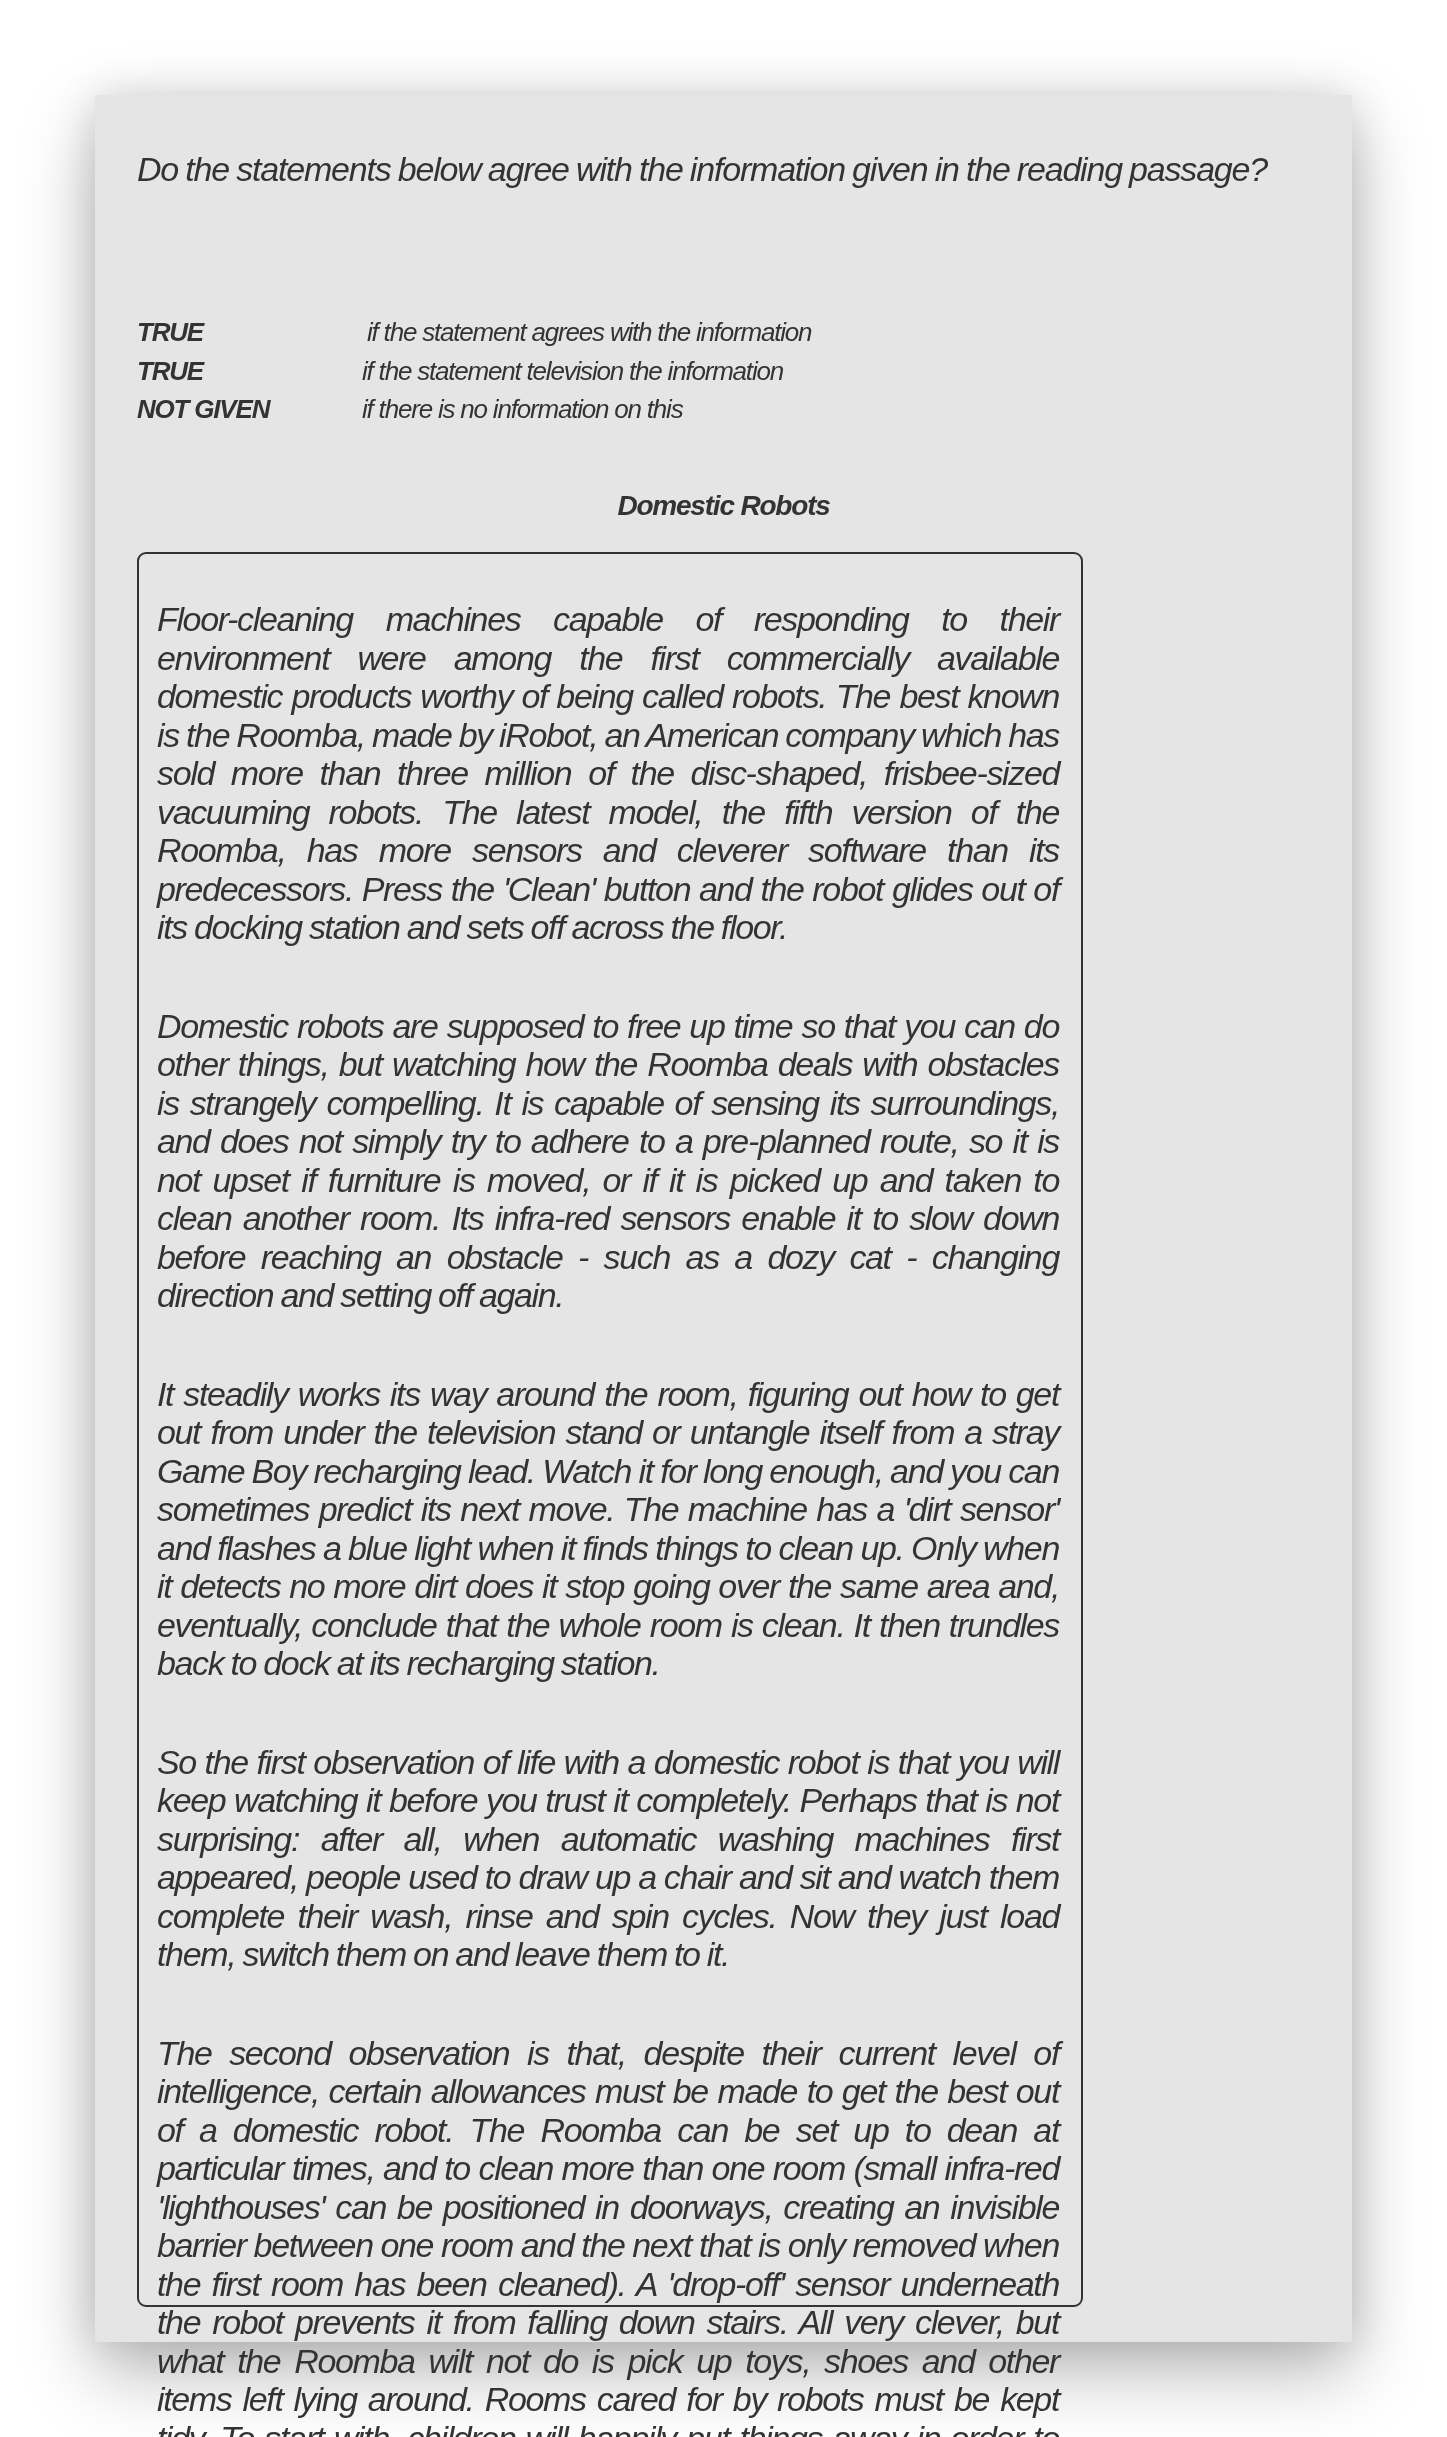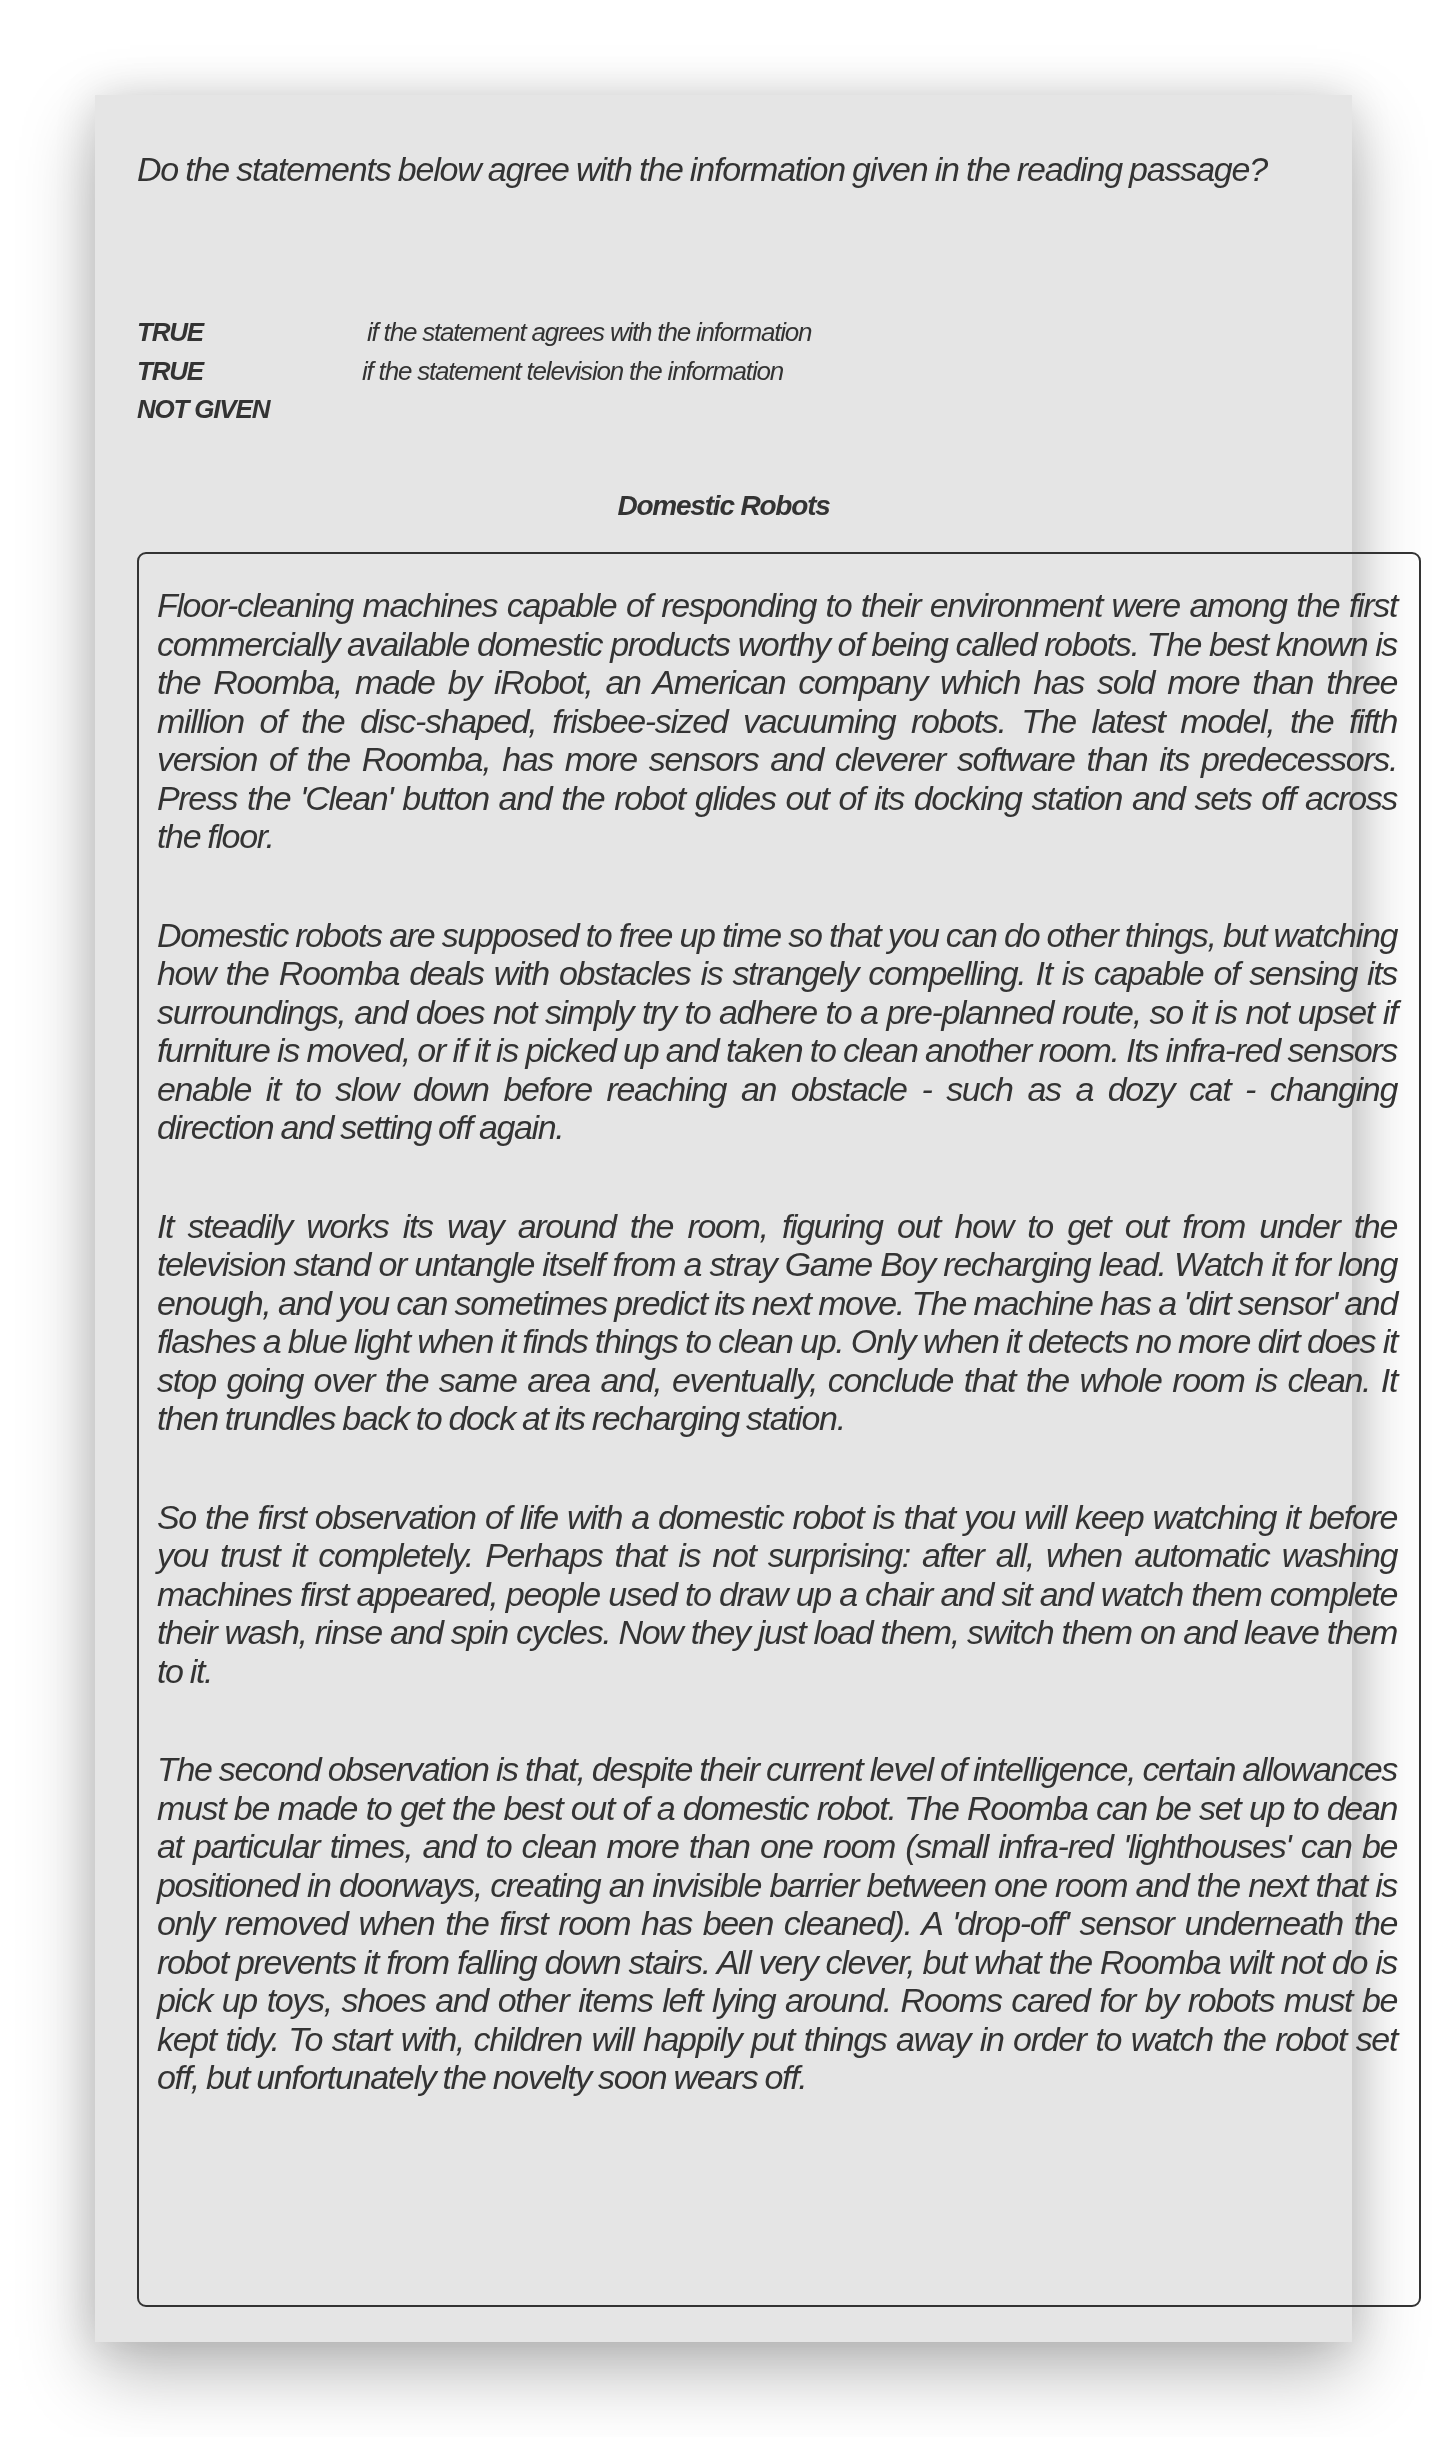--- a/index.html
+++ b/index.html
@@ -62,26 +62,26 @@
     font-weight: bold;
     font-style: italic;
     letter-spacing: -1.2px;
     margin: 0;
     line-height: 44px;
   }
   .passage-box {
     position: absolute;
     left: 42px;
     top: 457px;
-    width: 1284px;
+    width: 946px;
     height: 1755px;
     border: 2px solid #333333;
     border-radius: 9px;
     box-sizing: border-box;
-    padding: 32px 22px 0 18px;
+    padding: 46px 22px 0 18px;
   }
   .passage-box p {
     margin: 0 0 60px 0;
     font-style: italic;
     font-size: 34px;
     line-height: 38.5px;
     letter-spacing: -1.35px;
     word-spacing: -1px;
     text-align: justify;
     text-align-last: left;
@@ -98,20 +98,21 @@
     <div class="legend-row r0">
       <span class="legend-term">TRUE</span>
       <span class="legend-desc">if the statement agrees with the information</span>
     </div>
     <div class="legend-row r1">
       <span class="legend-term">TRUE</span>
       <span class="legend-desc">if the statement television the information</span>
     </div>
     <div class="legend-row r2">
       <span class="legend-term">NOT GIVEN</span>
+      <span class="legend-desc">if there is no information on this</span>
     </div>
   </div>
 
   <h2 class="title">Domestic Robots</h2>
 
   <div class="passage-box">
     <p>Floor-cleaning machines capable of responding to their environment were among the first commercially available domestic products worthy of being called robots. The best known is the Roomba, made by iRobot, an American company which has sold more than three million of the disc-shaped, frisbee-sized vacuuming robots. The latest model, the fifth version of the Roomba, has more sensors and cleverer software than its predecessors. Press the 'Clean' button and the robot glides out of its docking station and sets off across the floor.</p>
     <p>Domestic robots are supposed to free up time so that you can do other things, but watching how the Roomba deals with obstacles is strangely compelling. It is capable of sensing its surroundings, and does not simply try to adhere to a pre-planned route, so it is not upset if furniture is moved, or if it is picked up and taken to clean another room. Its infra-red sensors enable it to slow down before reaching an obstacle - such as a dozy cat - changing direction and setting off again.</p>
     <p>It steadily works its way around the room, figuring out how to get out from under the television stand or untangle itself from a stray Game Boy recharging lead. Watch it for long enough, and you can sometimes predict its next move. The machine has a 'dirt sensor' and flashes a blue light when it finds things to clean up. Only when it detects no more dirt does it stop going over the same area and, eventually, conclude that the whole room is clean. It then trundles back to dock at its recharging station.</p>
     <p>So the first observation of life with a domestic robot is that you will keep watching it before you trust it completely. Perhaps that is not surprising: after all, when automatic washing machines first appeared, people used to draw up a chair and sit and watch them complete their wash, rinse and spin cycles. Now they just load them, switch them on and leave them to it.</p>

